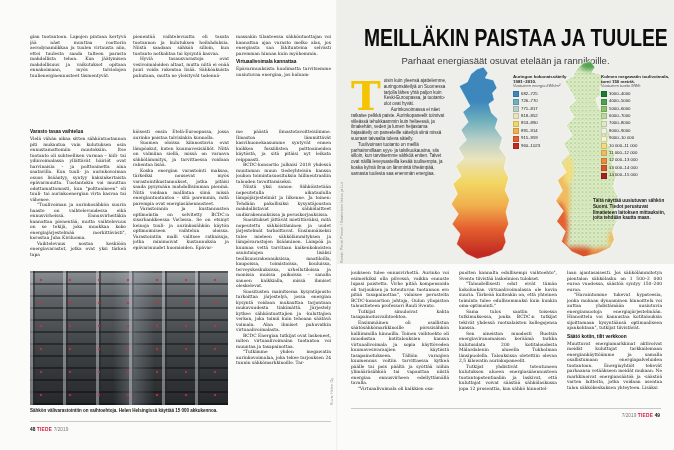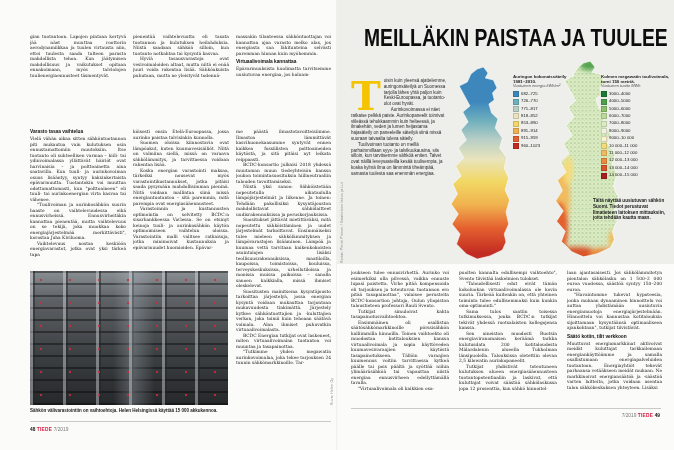--- a/index.html
+++ b/index.html
@@ -133,20 +133,21 @@
       <span>7/2019</span>
     </div>
   </section>
 
   <div class="gutter"></div>
 
   <section class="page right">
     <div class="band"></div>
 
     <h1 class="title">MEILLÄKIN PAISTAA JA TUULEE</h1>
+    <p class="subtitle">Parhaat energiasäät osuvat etelään ja rannikoille.</p>
 
     <div class="vcredit map-credit">Kartat: Pentti Pirinen / Ilmatieteen laitos ja Lut</div>
 
     <div class="col intro">
       <span class="dropcap">T</span>
       <span><p>oisin kuin yleensä ajattelemme, auringonsäteilyä on Suomessa tarjolla lähes yhtä paljon kuin Keski-Euroopassa, ja tuotanto-olot ovat hyvät.</p><p>Aurinkovoimassa ei näet ratkaise pelkkä paiste. Aurinkopaneelit toimivat viileässä tehokkaammin kuin helteessä, ja ilmakehän, veden ja lumen heijastama hajasäteily on paneeleille säteilyä siinä missä suoraan taivaalta tuleva säteily.</p><p>Tuulivoiman tuotanto on meillä parhaimmillaan syys- ja talvikuukausina, siis silloin, kun tarvitsemme sähköä eniten. Talvet ovat näillä leveysasteilla kesää tuulisempia, ja koska kylmä ilma on lämmintä tiheämpää, samasta tuulesta saa enemmän energiaa.</p></span>
     </div>
 
     <svg class="mapsvg map-solar" viewBox="0 0 100 200" preserveAspectRatio="none">
       <defs>

